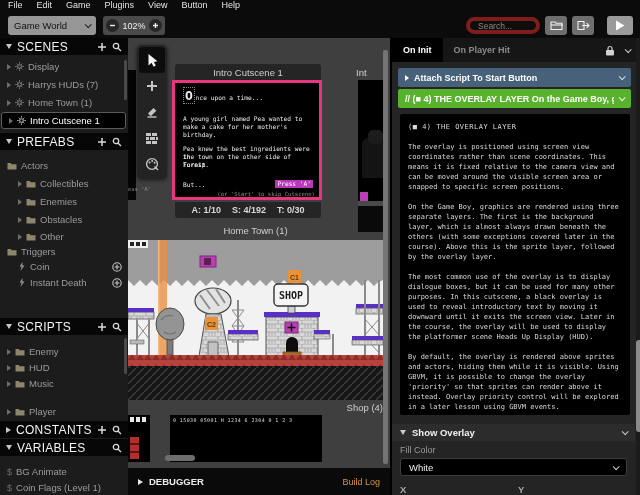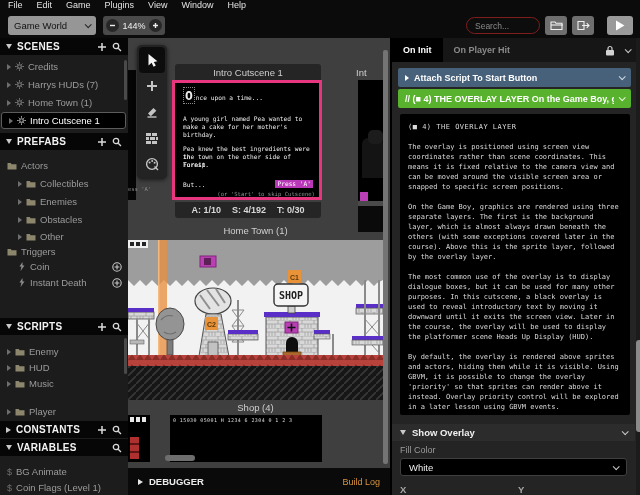--- a/index.html
+++ b/index.html
@@ -20,30 +20,30 @@
   .view-select .vlabel { font-size:9.5px; color:#111; flex:1; }
   .chev { display:inline-block; width:5px; height:5px; border-right:1.5px solid #c9c9c9;
     border-bottom:1.5px solid #c9c9c9; transform:rotate(45deg) translateY(-1px); }
   .chev.dark { border-color:#222; }
   .zoom-group { position:absolute; left:103px; top:3px; width:62px; height:19px; background:#4a4a4a;
     border-radius:3px; display:flex; align-items:center; justify-content:space-between; padding:0 3px; }
   .zoom-btn { width:13px; height:13px; border-radius:50%; background:#272727; border:none;
     display:flex; align-items:center; justify-content:center; cursor:pointer; }
   .zoom-val { font-size:9px; color:#f0f0f0; }
   .search { position:absolute; left:466px; top:4px; width:74px; height:17px; border-radius:9px;
-    background:#0d0d0d; border:1px solid #7f1d1d; color:#ddd; font-size:8.5px; padding:0 8px; outline:none; }
+    background:#0d0d0d; border:4px solid #7f1d1d; color:#ddd; font-size:8.5px; padding:0 8px; outline:none; }
   .search::placeholder { color:#8a8a8a; }
   .tb-btn { position:absolute; top:3px; height:19px; border:none; border-radius:3px; background:#6e6e6e;
     display:flex; align-items:center; justify-content:center; cursor:pointer; }
 
   
   .sidebar { position:absolute; left:0; top:38px; width:128px; height:457px; background:#1c1c1c; overflow:hidden; }
   .sechdr { position:absolute; left:0; width:128px; height:17px; background:#060606; display:flex;
     align-items:center; gap:5px; padding:0 6px; }
-  .sechdr .t { font-size:10px; font-weight:bold; color:#f2f2f2; letter-spacing:.3px; flex:1; }
+  .sechdr .t { font-size:12px; font-weight:normal; color:#f2f2f2; letter-spacing:.3px; flex:1; }
   .tri-d { width:0; height:0; border-top:5px solid #c9c9c9; border-left:3.5px solid transparent;
     border-right:3.5px solid transparent; }
   .tri-r { width:0; height:0; border-left:5px solid #c9c9c9; border-top:3.5px solid transparent;
     border-bottom:3.5px solid transparent; }
   .tri-r.sm { border-left:4px solid #6e6e6e; border-top-width:3px; border-bottom-width:3px; }
   .srow { position:absolute; left:0; width:128px; height:17px; display:flex; align-items:center;
     gap:4px; padding-left:7px; color:#9b9b9b; font-size:9.5px; cursor:default; }
   .srow .lbl { white-space:nowrap; overflow:hidden; }
   .srow.ind { padding-left:18px; }
   .srow.sel { left:1px; width:125px; background:#000; border:1px solid #5c5c5c; border-radius:3px; color:#fff; }
@@ -65,21 +65,21 @@
     border:3px solid #e7357f; font-family:"DejaVu Sans Mono",monospace; font-size:6.2px; line-height:8px;
     color:#ececec; }
   .intro-body .d { position:absolute; left:8px; right:6px; }
   .bigO { font-size:13px; line-height:10px; font-weight:bold; border:1px dotted #8a8a8a; padding:0 1px; margin-right:1px; }
   .press { position:absolute; right:6px; top:97px; background:#b937b9; color:#fff; padding:0 2px; font-size:6.2px; }
   .skip { position:absolute; right:4px; top:107px; color:#8f8f8f; font-size:5.6px; }
   .stats { position:absolute; left:47px; top:164px; width:146px; height:16px; background:#252525;
     border-radius:0 0 3px 3px; display:flex; align-items:center; justify-content:center; gap:11px;
     color:#d9d9d9; font-size:9px; font-weight:bold; }
   .htitle { position:absolute; left:0; top:187px; width:255px; text-align:center; color:#cfcfcf; font-size:9.5px; }
-  .stitle { position:absolute; left:0; top:364px; width:255px; text-align:center; color:#cfcfcf; font-size:9.5px; }
+  .stitle { position:absolute; left:0; top:364px; width:255px; text-align:right; color:#cfcfcf; font-size:9.5px; }
   .shop-body { position:absolute; left:42px; top:377px; width:152px; height:47px; background:#000;
     font-family:"DejaVu Sans Mono",monospace; font-size:5px; color:#ddd; padding:2px 3px; letter-spacing:.4px; }
   .partial-bl { position:absolute; left:0; top:377px; width:22px; height:47px; background:#000; }
   .hscroll { position:absolute; left:37px; top:417px; width:30px; height:6px; background:#6e6e6e; border-radius:3px; }
   .vscroll { position:absolute; left:255px; top:12px; width:5px; height:414px; background:#747474; border-radius:2px; }
   .clip-text { position:absolute; left:0; top:148px; color:#8a8a8a; font-size:5.5px;
     font-family:"DejaVu Sans Mono",monospace; }
 
   
   .debugbar { position:absolute; left:128px; top:468px; width:262px; height:27px; background:#0a0a0a;
@@ -123,36 +123,36 @@
 <body>
 
 <div id="app">
 
   <div class="menubar">
     <span>File</span>
     <span>Edit</span>
     <span>Game</span>
     <span>Plugins</span>
     <span>View</span>
-    <span>Window</span>
+    <span>Button</span>
     <span>Help</span>
   </div>
 
   <div class="topbar">
     <div class="view-select">
       <span class="vlabel">Game World</span>
       <span class="chev dark"></span>
     </div>
     <div class="zoom-group">
       <button class="zoom-btn">
         <svg width="7" height="7" viewBox="0 0 7 7">
             <path d="M1 3.5h5" stroke="#eee" stroke-width="1.4"></path>
           </svg>
       </button>
-      <span class="zoom-val">144%</span>
+      <span class="zoom-val">102%</span>
       <button class="zoom-btn">
         <svg width="7" height="7" viewBox="0 0 7 7">
             <path d="M1 3.5h5M3.5 1v5" stroke="#eee" stroke-width="1.4"></path>
           </svg>
       </button>
     </div>
     <input class="search" placeholder="Search..." style="">
     <button class="tb-btn" style="left:545px;width:22px;">
       <svg width="13" height="11" viewBox="0 0 13 11">
         <path d="M1 2h4l1 1.3h6v6.2H1z" fill="none" stroke="#f0f0f0" stroke-width="1.1"></path>
@@ -186,21 +186,21 @@
         </svg>
     </div>
     <div class="sb-thumb" style="top:22px;height:40px;"></div>
 
     <div class="srow" style="top:20px">
       <span class="tri-r sm"></span>
       <svg width="9" height="9" viewBox="0 0 10 10">
           <circle cx="5" cy="5" r="2" fill="none" stroke="#7d7d7d" stroke-width="1.2"></circle>
           <path d="M5 0v2M5 8v2M0 5h2M8 5h2M1.8 1.8l1.4 1.4M6.8 6.8l1.4 1.4M8.2 1.8L6.8 3.2M3.2 6.8L1.8 8.2" stroke="#7d7d7d" stroke-width="1"></path>
         </svg>
-      <span class="lbl">Credits</span>
+      <span class="lbl">Display</span>
     </div>
     <div class="srow" style="top:38px">
       <span class="tri-r sm"></span>
       <svg width="9" height="9" viewBox="0 0 10 10">
           <circle cx="5" cy="5" r="2" fill="none" stroke="#7d7d7d" stroke-width="1.2"></circle>
           <path d="M5 0v2M5 8v2M0 5h2M8 5h2M1.8 1.8l1.4 1.4M6.8 6.8l1.4 1.4M8.2 1.8L6.8 3.2M3.2 6.8L1.8 8.2" stroke="#7d7d7d" stroke-width="1"></path>
         </svg>
       <span class="lbl">Harrys HUDs (7)</span>
     </div>
     <div class="srow" style="top:56px">

